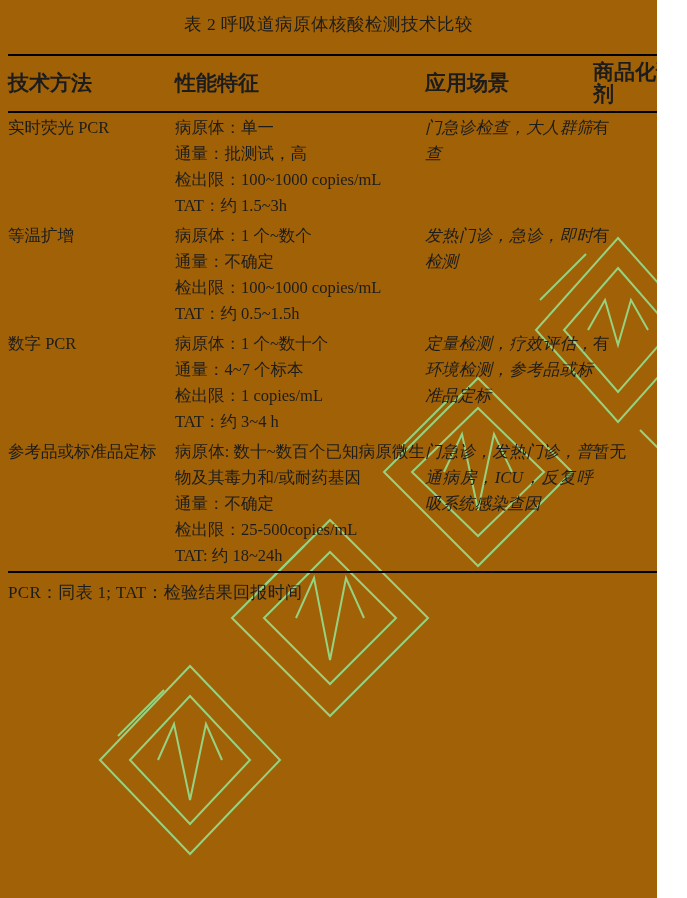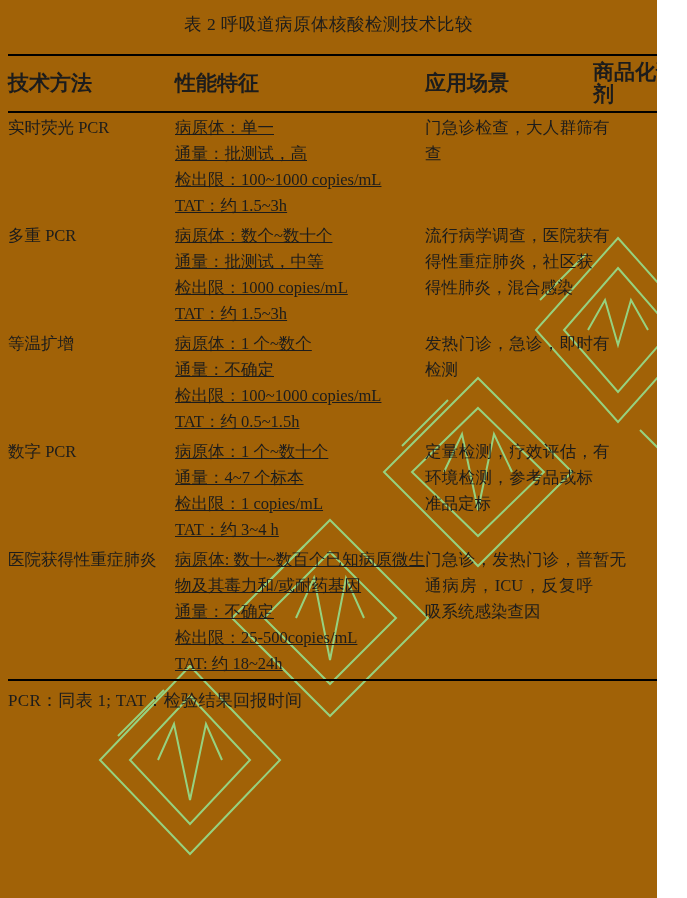--- a/index.html
+++ b/index.html
@@ -57,22 +57,22 @@
     border-bottom: 2px solid #000;
     font-family: "Liberation Sans", "DejaVu Sans", sans-serif;
   }
   table.cmp td {
     vertical-align: top;
     font-size: 16.5px;
     line-height: 26px;
     padding: 2px 0 2px 0;
   }
   td.cell-method { padding-right: 24px; }
-  td.cell-features { padding-right: 8px; text-align: justify; text-decoration: underline; }
-  td.cell-scenario { padding-right: 24px; text-align: justify; }
+  td.cell-features { padding-right: 8px; text-align: justify; }
+  td.cell-scenario { padding-right: 24px; text-align: justify; font-style: italic; }
   td.cell-commercial { padding-right: 0; }
   .feature-line { text-align: justify; }
   .footnote {
     font-size: 17px;
     line-height: 24px;
     margin-top: 8px;
     letter-spacing: 0.3px;
   }
 </style>
 </head>
@@ -132,31 +132,20 @@
     <td class="cell-features">
               <div class="feature-line">病原体：单一</div>
               <div class="feature-line">通量：批测试，高</div>
               <div class="feature-line">检出限：100~1000 copies/mL</div>
               <div class="feature-line">TAT：约 1.5~3h</div>
             </td>
     <td class="cell-scenario">门急诊检查，大人群筛查</td>
     <td class="cell-commercial">有</td>
   </tr>
           <tr>
-    <td class="cell-method">多重 PCR</td>
-    <td class="cell-features">
-              <div class="feature-line">病原体：数个~数十个</div>
-              <div class="feature-line">通量：批测试，中等</div>
-              <div class="feature-line">检出限：1000 copies/mL</div>
-              <div class="feature-line">TAT：约 1.5~3h</div>
-            </td>
-    <td class="cell-scenario">流行病学调查，医院获得性重症肺炎，社区获得性肺炎，混合感染</td>
-    <td class="cell-commercial">有</td>
-  </tr>
-          <tr>
     <td class="cell-method">等温扩增</td>
     <td class="cell-features">
               <div class="feature-line">病原体：1 个~数个</div>
               <div class="feature-line">通量：不确定</div>
               <div class="feature-line">检出限：100~1000 copies/mL</div>
               <div class="feature-line">TAT：约 0.5~1.5h</div>
             </td>
     <td class="cell-scenario">发热门诊，急诊，即时检测</td>
     <td class="cell-commercial">有</td>
   </tr>
@@ -165,21 +154,21 @@
     <td class="cell-features">
               <div class="feature-line">病原体：1 个~数十个</div>
               <div class="feature-line">通量：4~7 个标本</div>
               <div class="feature-line">检出限：1 copies/mL</div>
               <div class="feature-line">TAT：约 3~4 h</div>
             </td>
     <td class="cell-scenario">定量检测，疗效评估，环境检测，参考品或标准品定标</td>
     <td class="cell-commercial">有</td>
   </tr>
           <tr>
-    <td class="cell-method">医院获得性重症肺炎</td>
+    <td class="cell-method">参考品或标准品定标</td>
     <td class="cell-features">
               <div class="feature-line">病原体: 数十~数百个已知病原微生物及其毒力和/或耐药基因</div>
               <div class="feature-line">通量：不确定</div>
               <div class="feature-line">检出限：25-500copies/mL</div>
               <div class="feature-line">TAT: 约 18~24h</div>
             </td>
     <td class="cell-scenario">门急诊，发热门诊，普通病房，ICU，反复呼吸系统感染查因</td>
     <td class="cell-commercial">暂无</td>
   </tr>
         </tbody>

